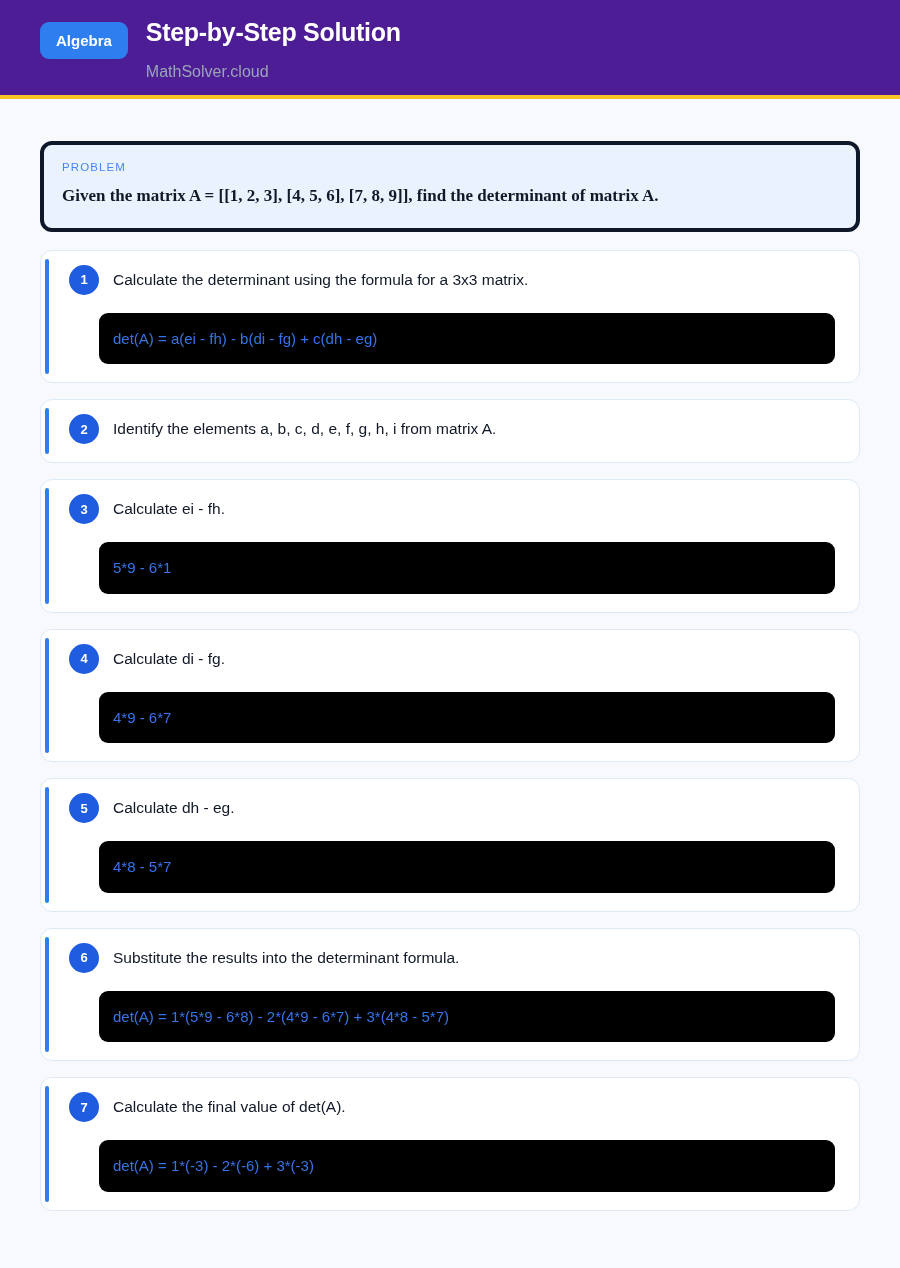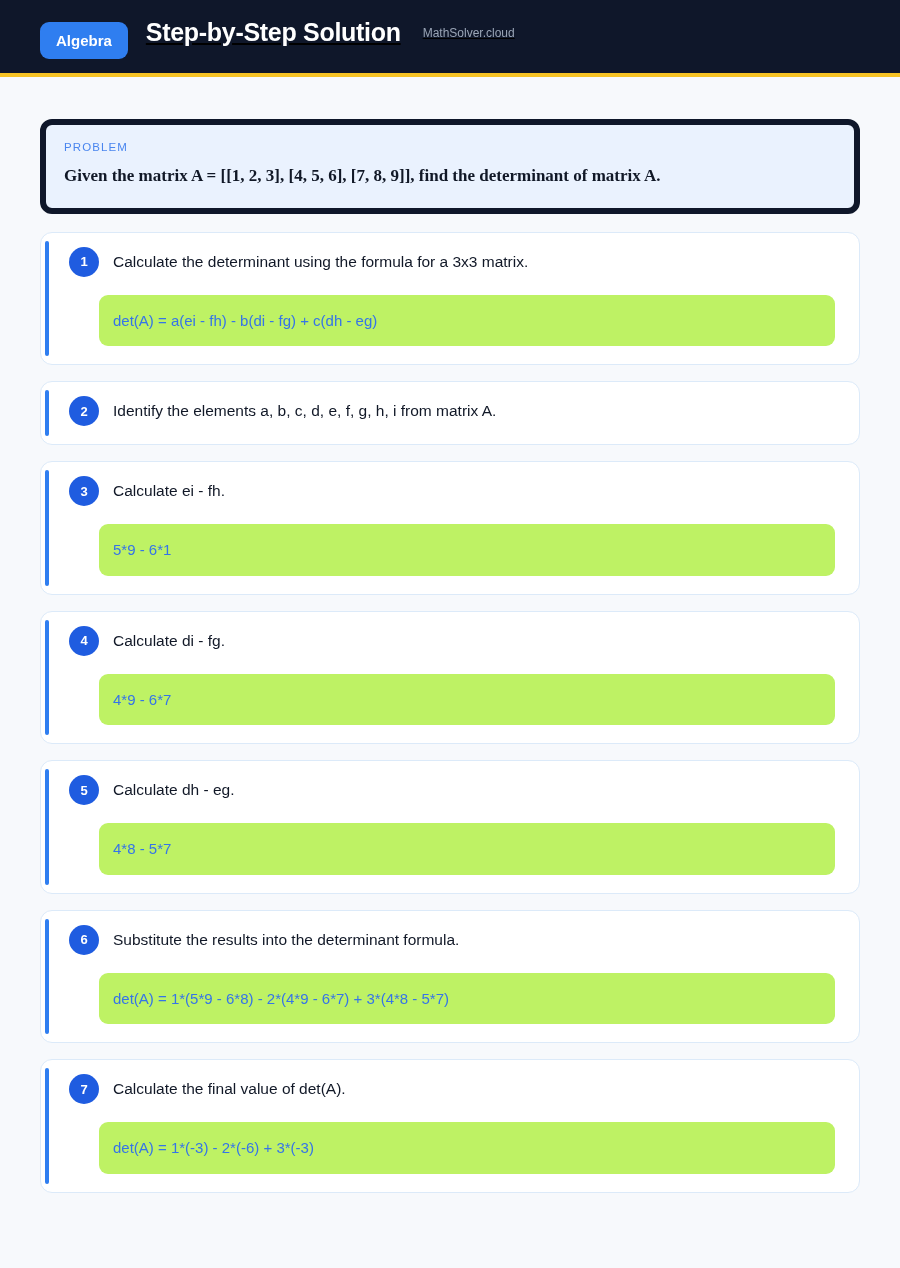--- a/index.html
+++ b/index.html
@@ -5,61 +5,60 @@
   * { box-sizing: border-box; margin: 0; padding: 0; }
 
   html, body {
     width: 900px;
     background: #f7f9fc;
     font-family: "Liberation Sans", sans-serif;
   }
 
   
   .site-header {
-    background: #0f172a;
+    background: #4c1d95;
     border-bottom: 4px solid #f7c324;
     padding: 16px 40px 14px 40px;
     display: flex;
     align-items: flex-start;
     gap: 18px;
   }
   .subject-badge {
     background: #2f7ef0;
     color: #ffffff;
     font-size: 15px;
     font-weight: bold;
     padding: 10px 16px;
     border-radius: 9px;
     margin-top: 6px;
     white-space: nowrap;
   }
-  .header-text { display: flex; flex-direction: row; gap: 22px; padding-top: 2px; text-decoration: underline; }
+  .header-text { display: flex; flex-direction: column; gap: 16px; padding-top: 2px; }
   .header-title {
     color: #ffffff;
     font-size: 25px;
     font-weight: bold;
     letter-spacing: -0.3px;
   }
   .header-subtitle {
     color: #9aa5b6;
-    font-size: 12px;
-    margin-top: 8px;
+    font-size: 16px;
   }
 
   
   .page {
     padding: 42px 40px 0 40px;
     display: flex;
     flex-direction: column;
   }
 
   
   .problem-card {
     background: #eaf2fe;
-    border: 6px solid #0f172a;
+    border: 4px solid #0f172a;
     border-radius: 12px;
     padding: 16px 18px 20px 18px;
     margin-bottom: 18px;
   }
   .problem-label {
     color: #4a86ef;
     font-size: 11.5px;
     letter-spacing: 1.1px;
     margin-bottom: 12px;
   }
@@ -112,21 +111,21 @@
   }
   .step-title {
     color: #111827;
     font-size: 15.5px;
     font-weight: normal;
     line-height: 1.3;
     padding-top: 3px;
   }
   .step-formula {
     margin: 18px 10px 0 44px;
-    background: #bef264;
+    background: #000000;
     border-radius: 9px;
     padding: 16px 14px;
     color: #3574e8;
     font-size: 15px;
     line-height: 1.3;
   }
 </style>
 </head>
 <body>
 

